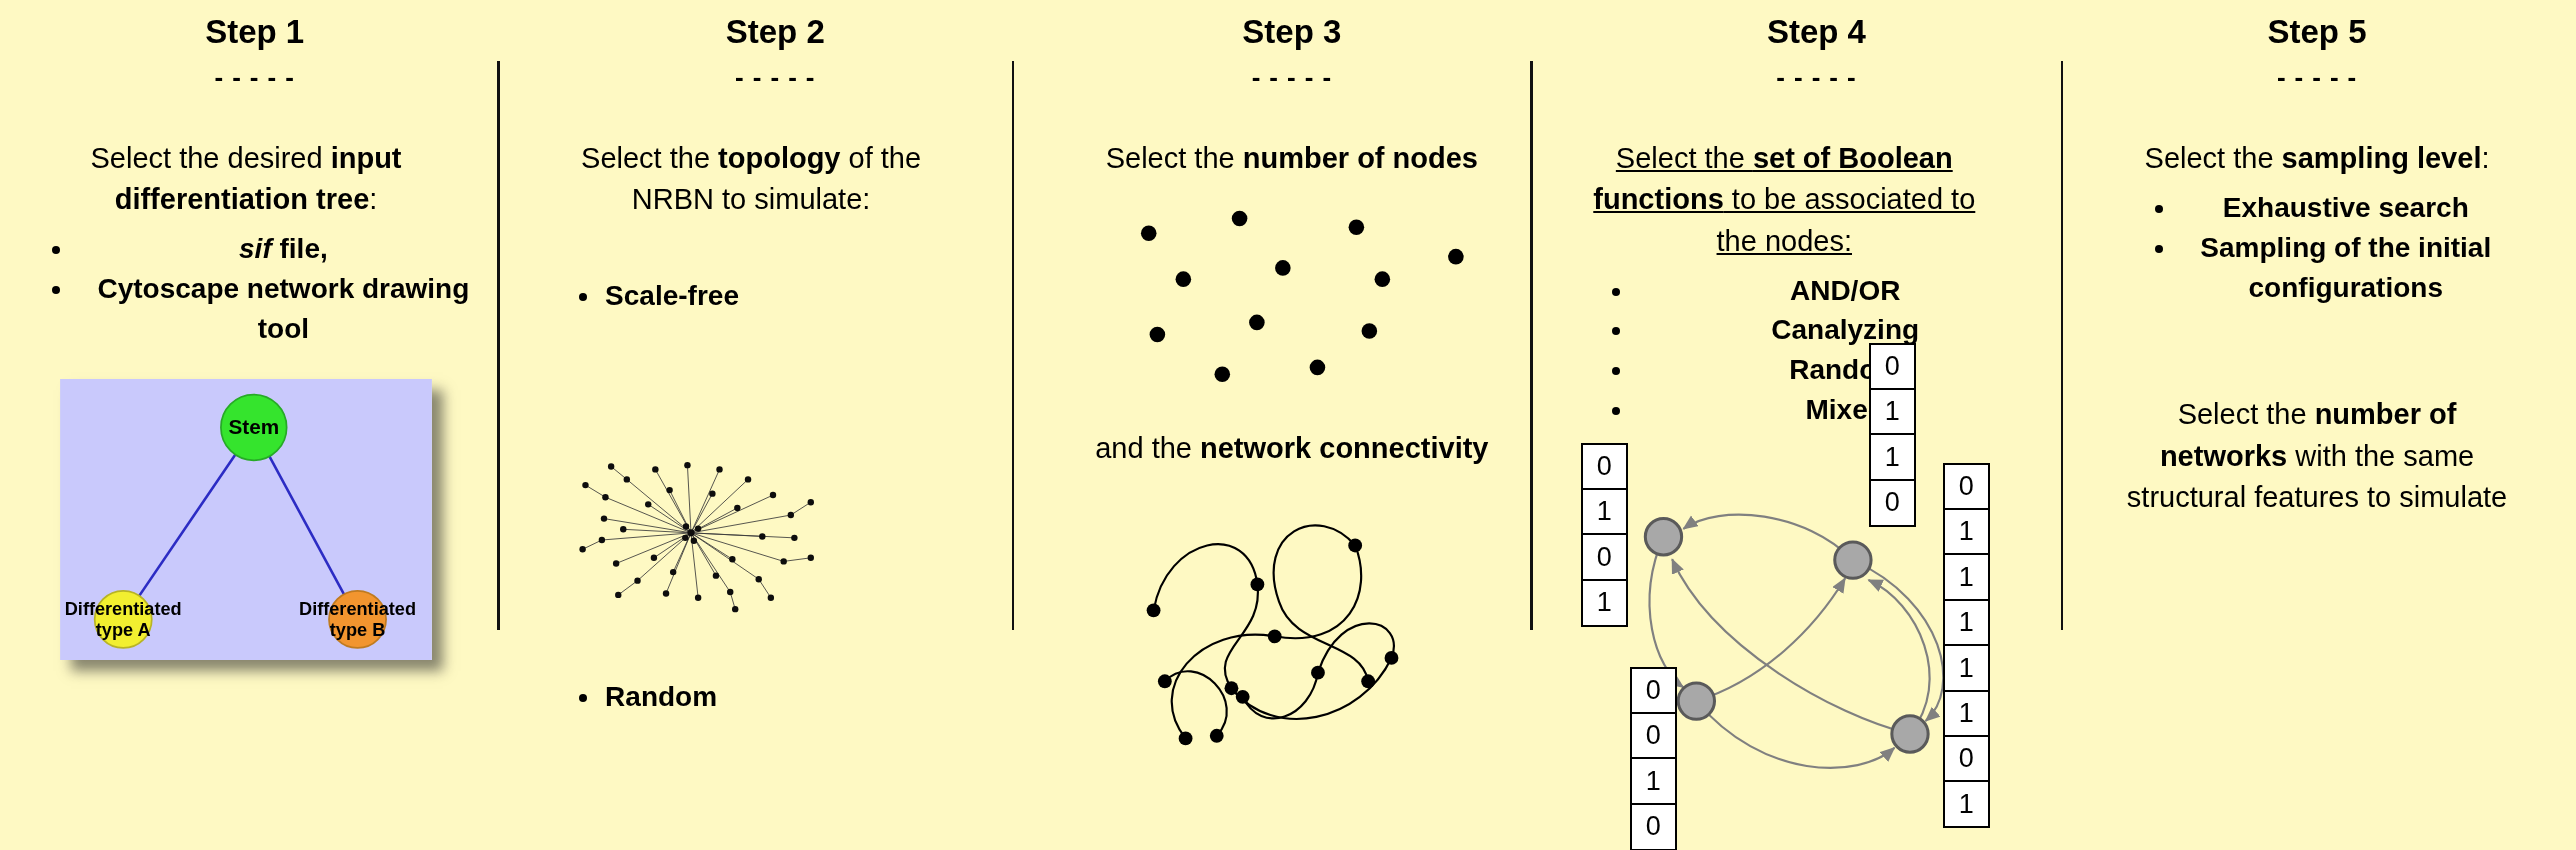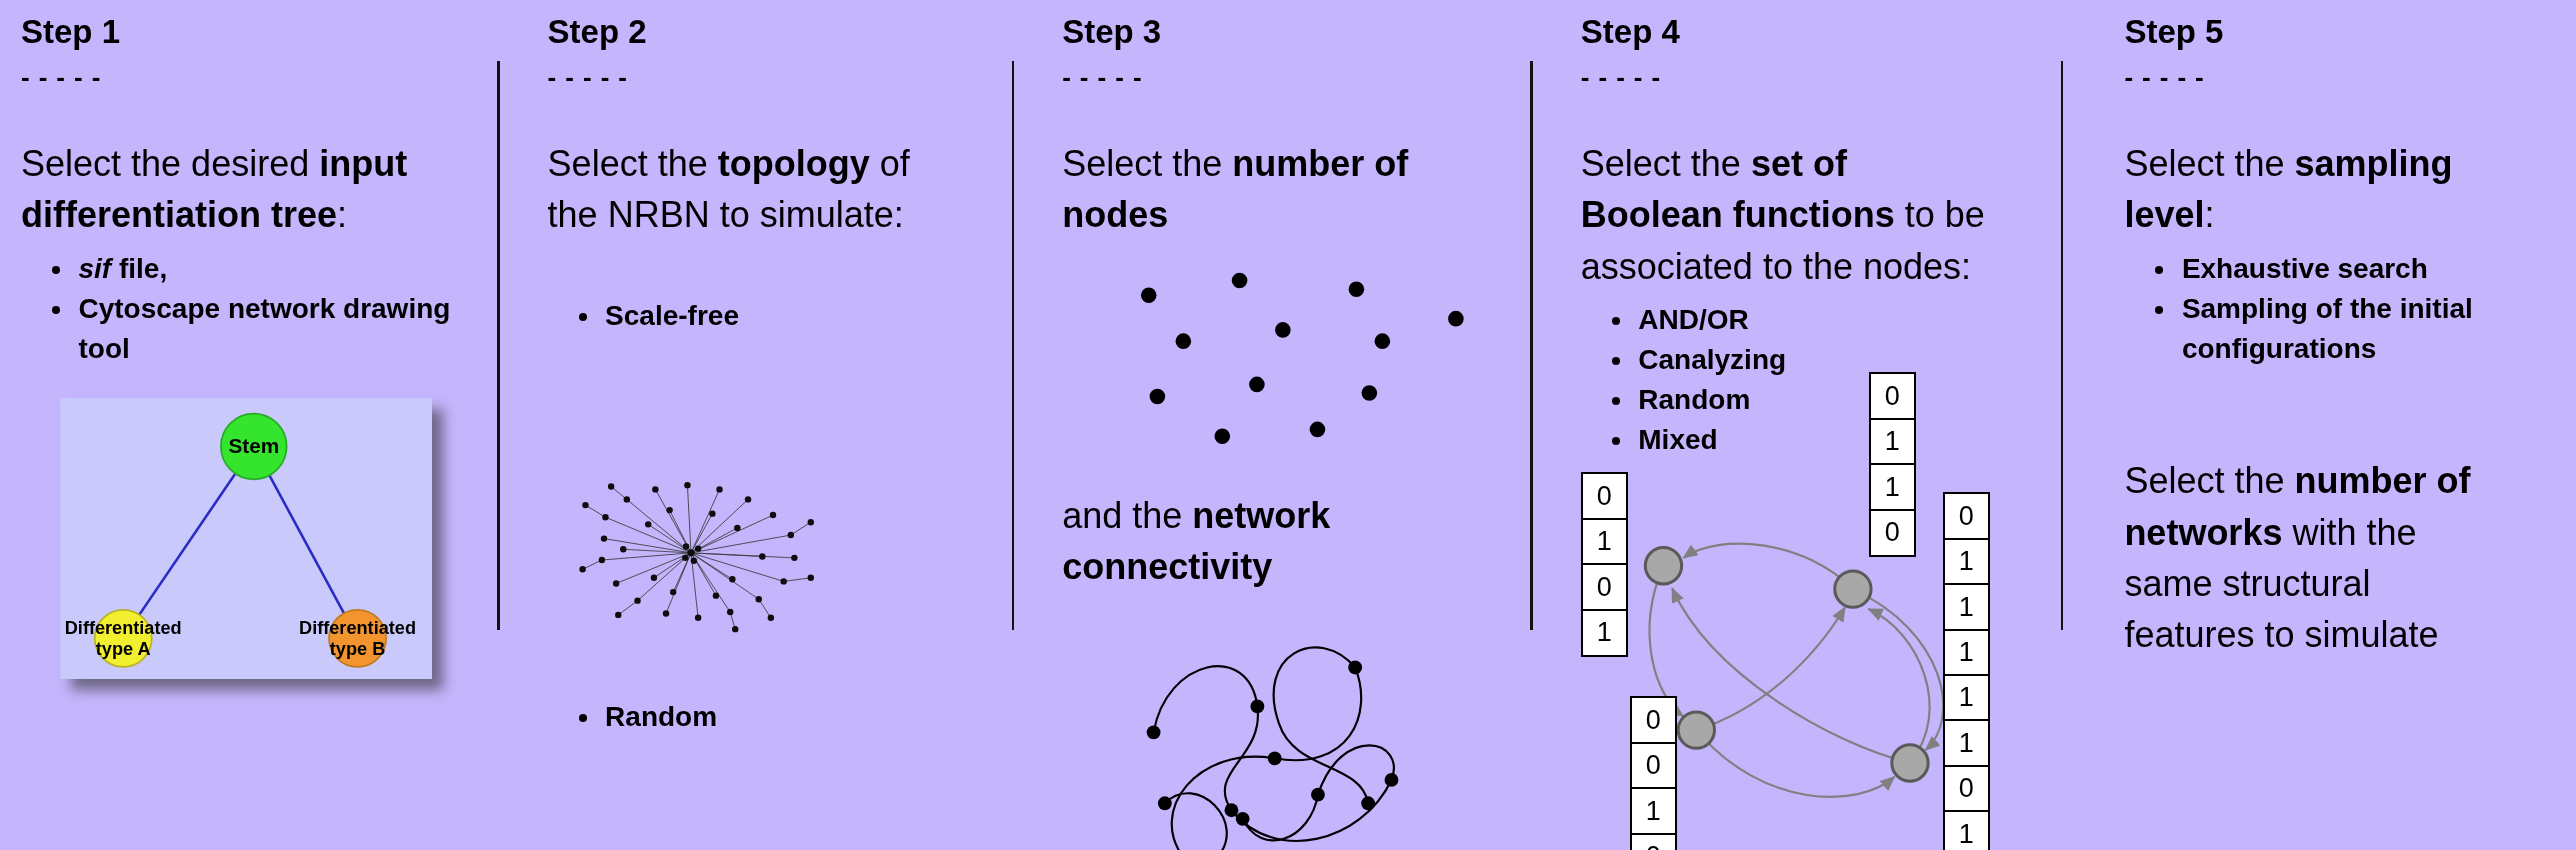--- a/index.html
+++ b/index.html
@@ -1,37 +1,37 @@
 <!DOCTYPE html>
 <html style="font-size:14px"><head>
 <meta charset="utf-8">
 <style>
   * { margin:0; padding:0; box-sizing:border-box; }
   html,body { background:#ffffff; }
   body { font-family:"Liberation Sans","DejaVu Sans",sans-serif; color:#000; }
   .page { position:relative; width:2576px; height:851px; overflow:hidden;
-          display:flex; align-items:flex-start; padding-top:14px; background:#c4b5fd; }
+          display:flex; align-items:flex-start; padding-top:14px; background:#fef9c3;text-align:center; }
   .col  { flex:0 0 auto; height:100%; }
   .col1 { width:497px; padding-left:21px; padding-right:8.7px; }
   .col2 { width:512px; padding-left:48px; padding-right:8.7px; }
   .col3 { width:516px; padding-left:48px; padding-right:8.7px; }
   .col4 { width:528px; padding-left:48px; padding-right:8.7px; }
   .col5 { width:455px; padding-left:61px; padding-right:8.7px; }
   .vline { flex:0 0 2.6px; width:2.6px; height:569px; margin-top:47px; background:#111; }
 
   .step-title { font-size:33px; font-weight:bold; line-height:1.1; }
   .dashes { font-size:26px; font-weight:bold; margin-top:12px; letter-spacing:0.9px; }
-  .intro { font-size:36px; line-height:1.42; margin-top:45px; }
+  .intro { font-size:29px; line-height:1.42; margin-top:45px; }
   .intro b { font-weight:bold; }
   .blist { list-style:disc; margin-top:8.7px; padding-left:54px; font-size:28px; line-height:1.42;font-weight:bold; }
   .blist li { padding-left:3.5px; }
 
   .col1 .intro { max-width:450px; }
   .col2 .intro { max-width:407px; }
-  .col4 .intro { max-width:407px; }
+  .col4 .intro { max-width:407px;text-decoration:underline; }
   .col5 .intro { max-width:437px; }
   .intro2 { margin-top:26px; }
   .col5 .second { margin-top:87px; }
 
   
   .tree-box { width:372px; height:281px; margin:30px 0 0 39px;
               box-shadow:11.2px 11.2px 12px rgba(40,40,40,0.55); }
   .t-root { font:bold 24px "Liberation Sans","DejaVu Sans",sans-serif; }
   .t-node { font:bold 21px "Liberation Sans","DejaVu Sans",sans-serif; }
 

